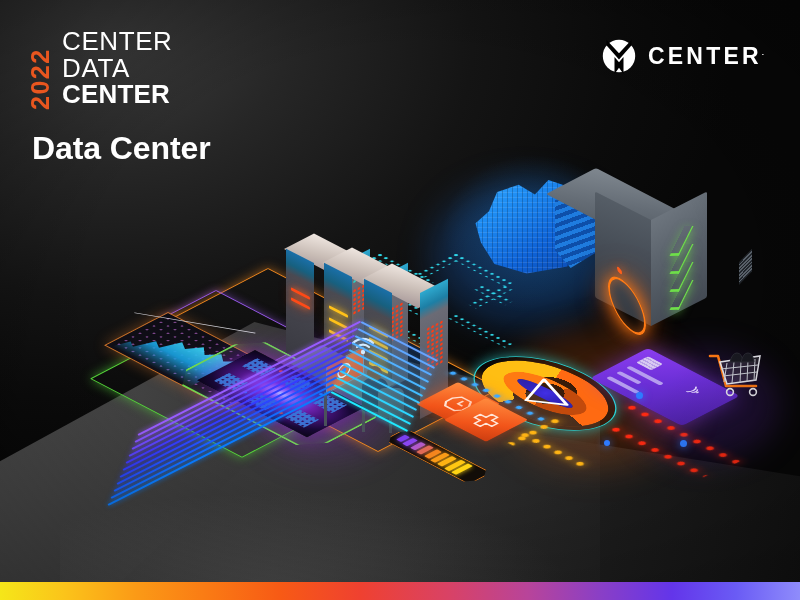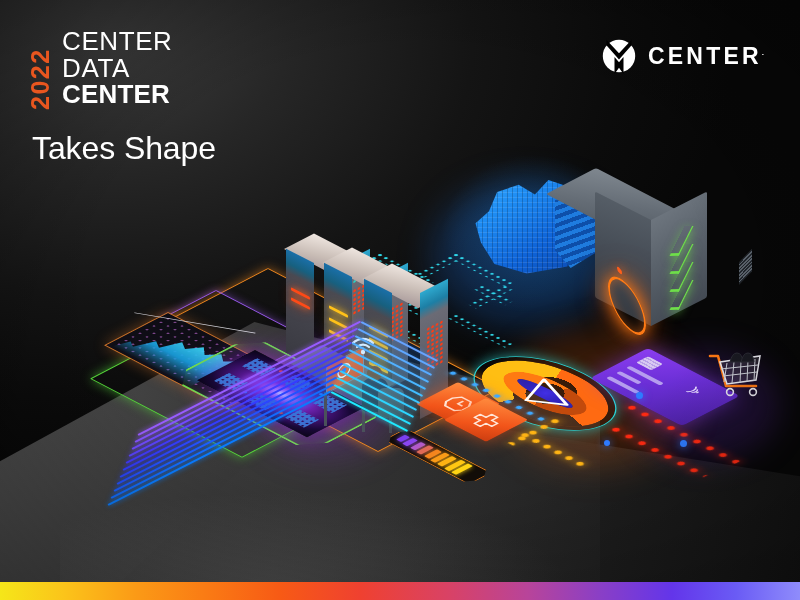--- a/index.html
+++ b/index.html
@@ -475,17 +475,17 @@
       <path d="M20 2 A18 18 0 1 1 20 38 A18 18 0 1 1 20 2 Z" fill="#ffffff"></path>
       <path d="M6 8 L20 24 L34 8 L34 2 L20 17 L6 2 Z" fill="#000000"></path>
       <path d="M15 21 L20 27 L25 21 L25 40 L20 33 L15 40 Z" fill="#000000"></path>
     </svg>
     <div class="vertiv-word">
       <span>CENTER</span><span class="tm">.</span>
     </div>
   </div>
 
   <div class="headline">
-    <div><span>Takes Shape</span></div>
+    <div><b>Data Center</b></div>
   </div>
 
   <div class="bottom-bar"></div>
 </div>
 
 </body></html>

